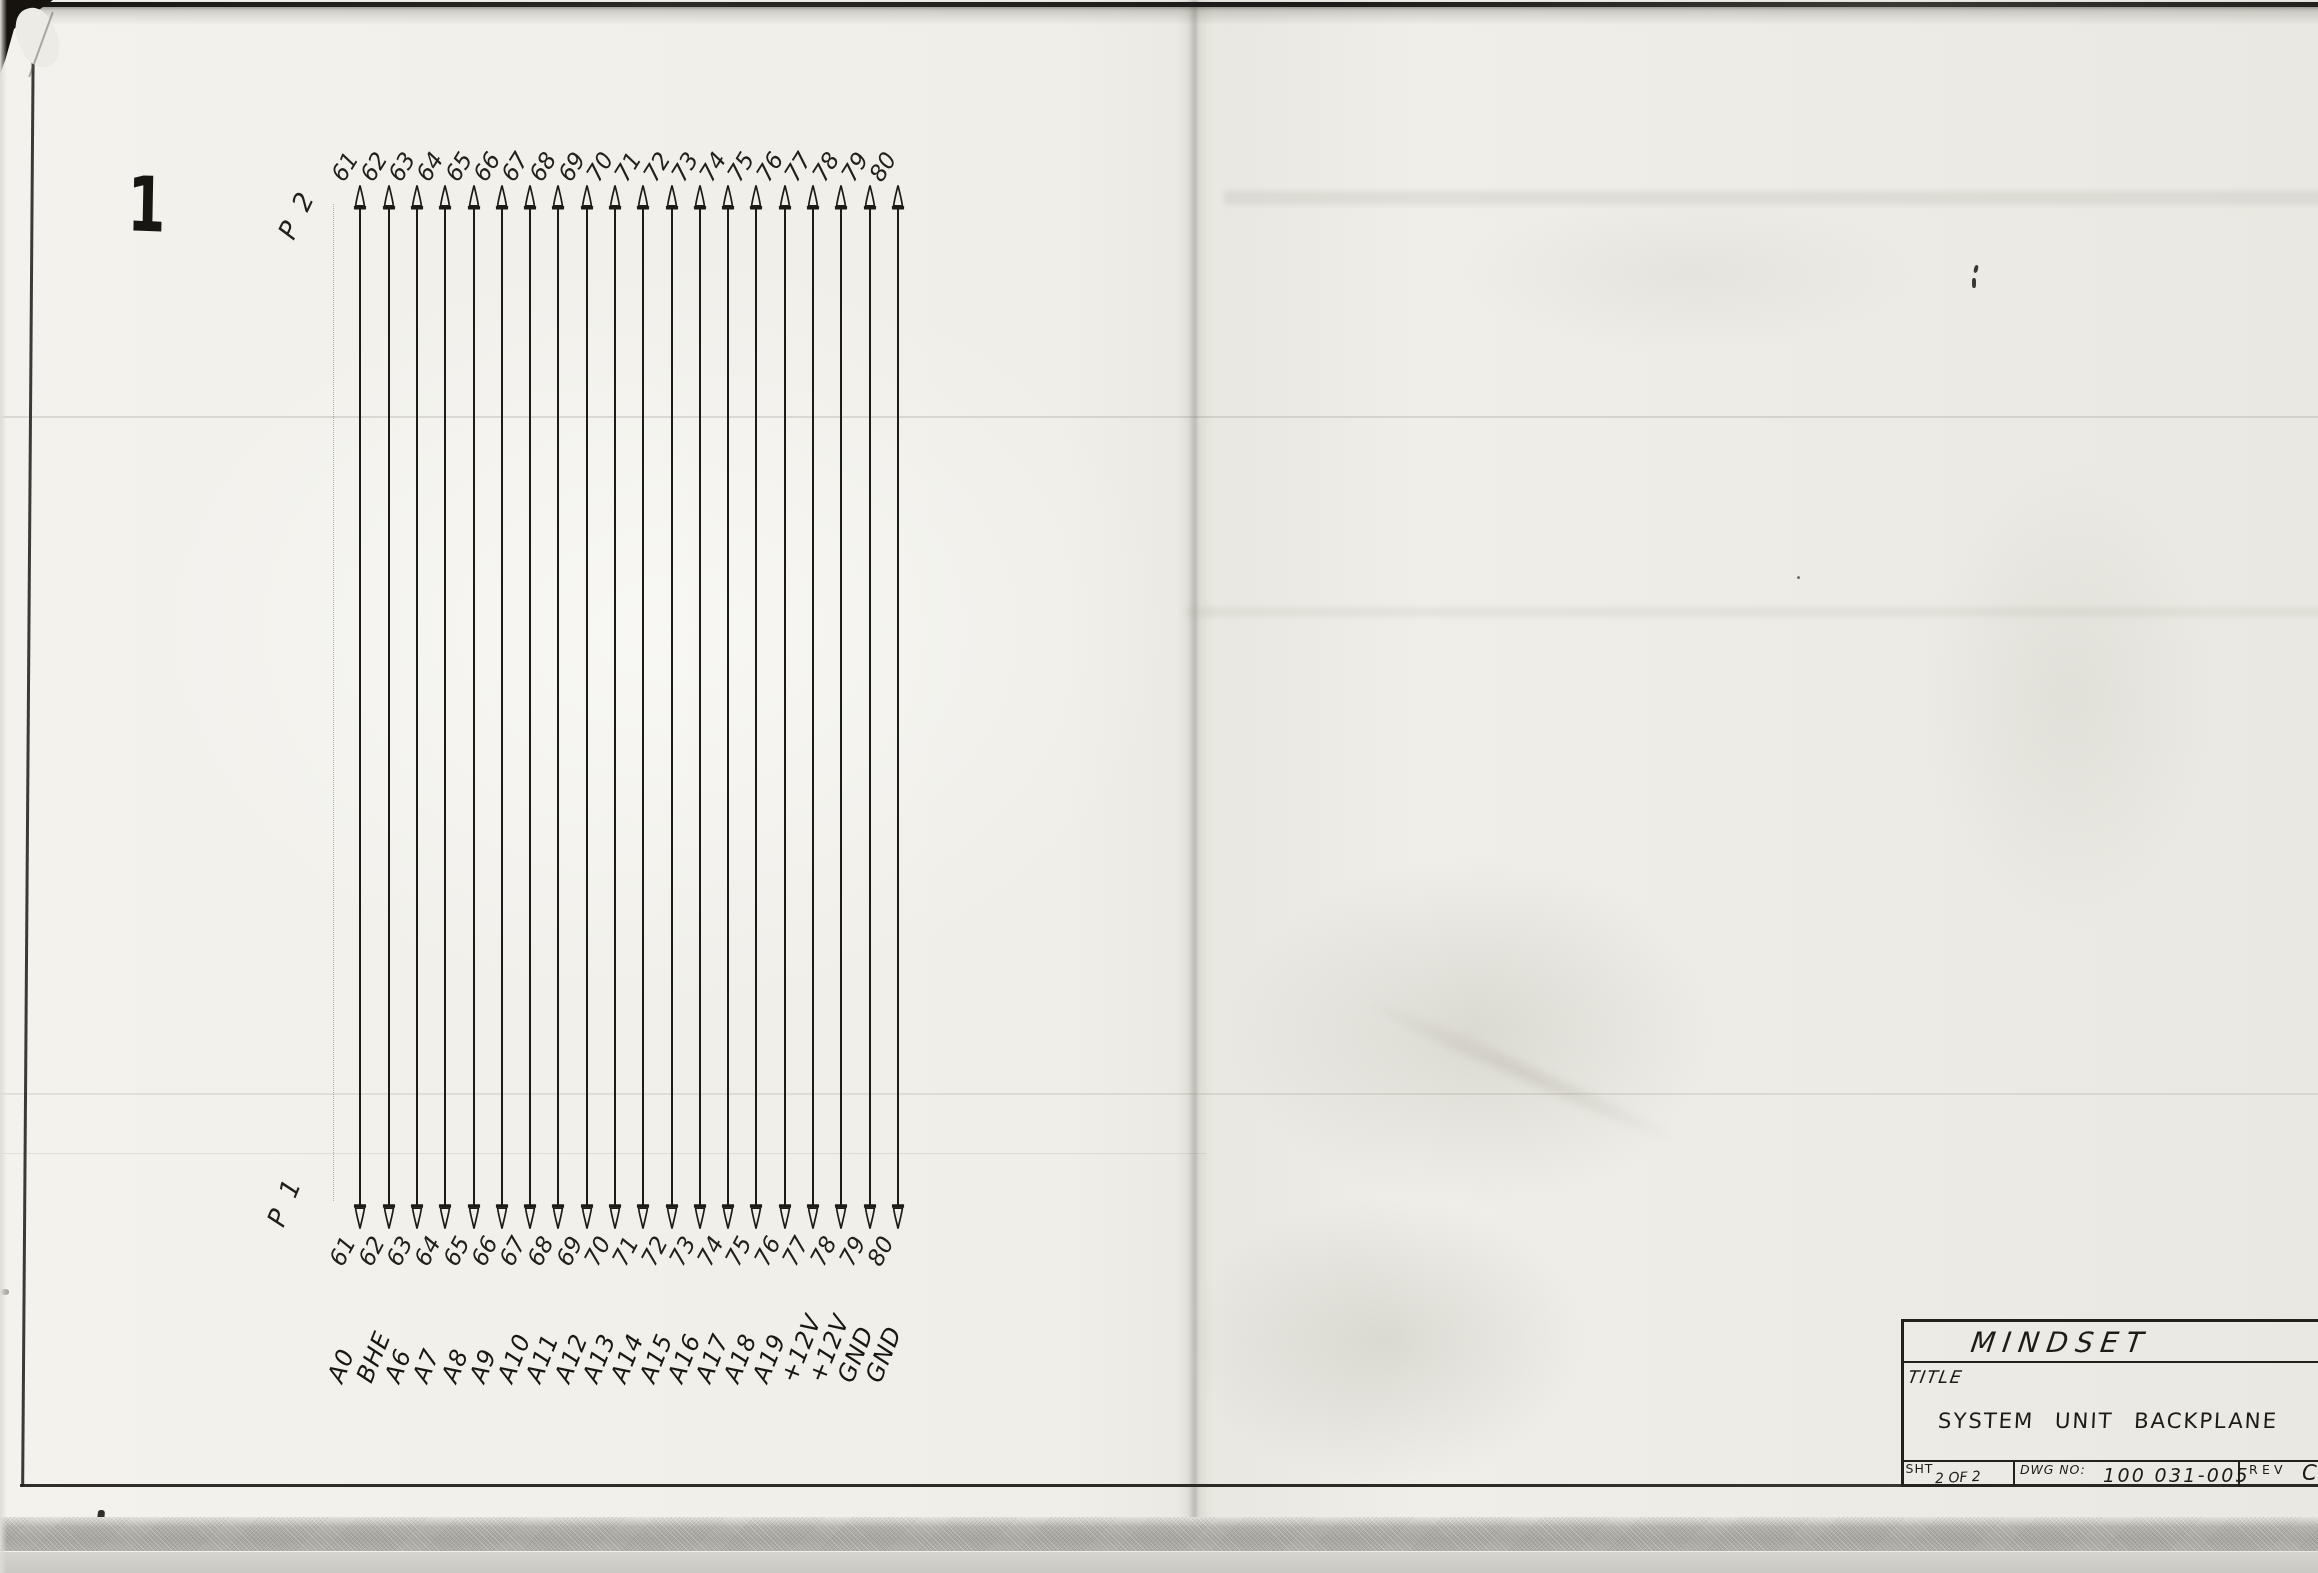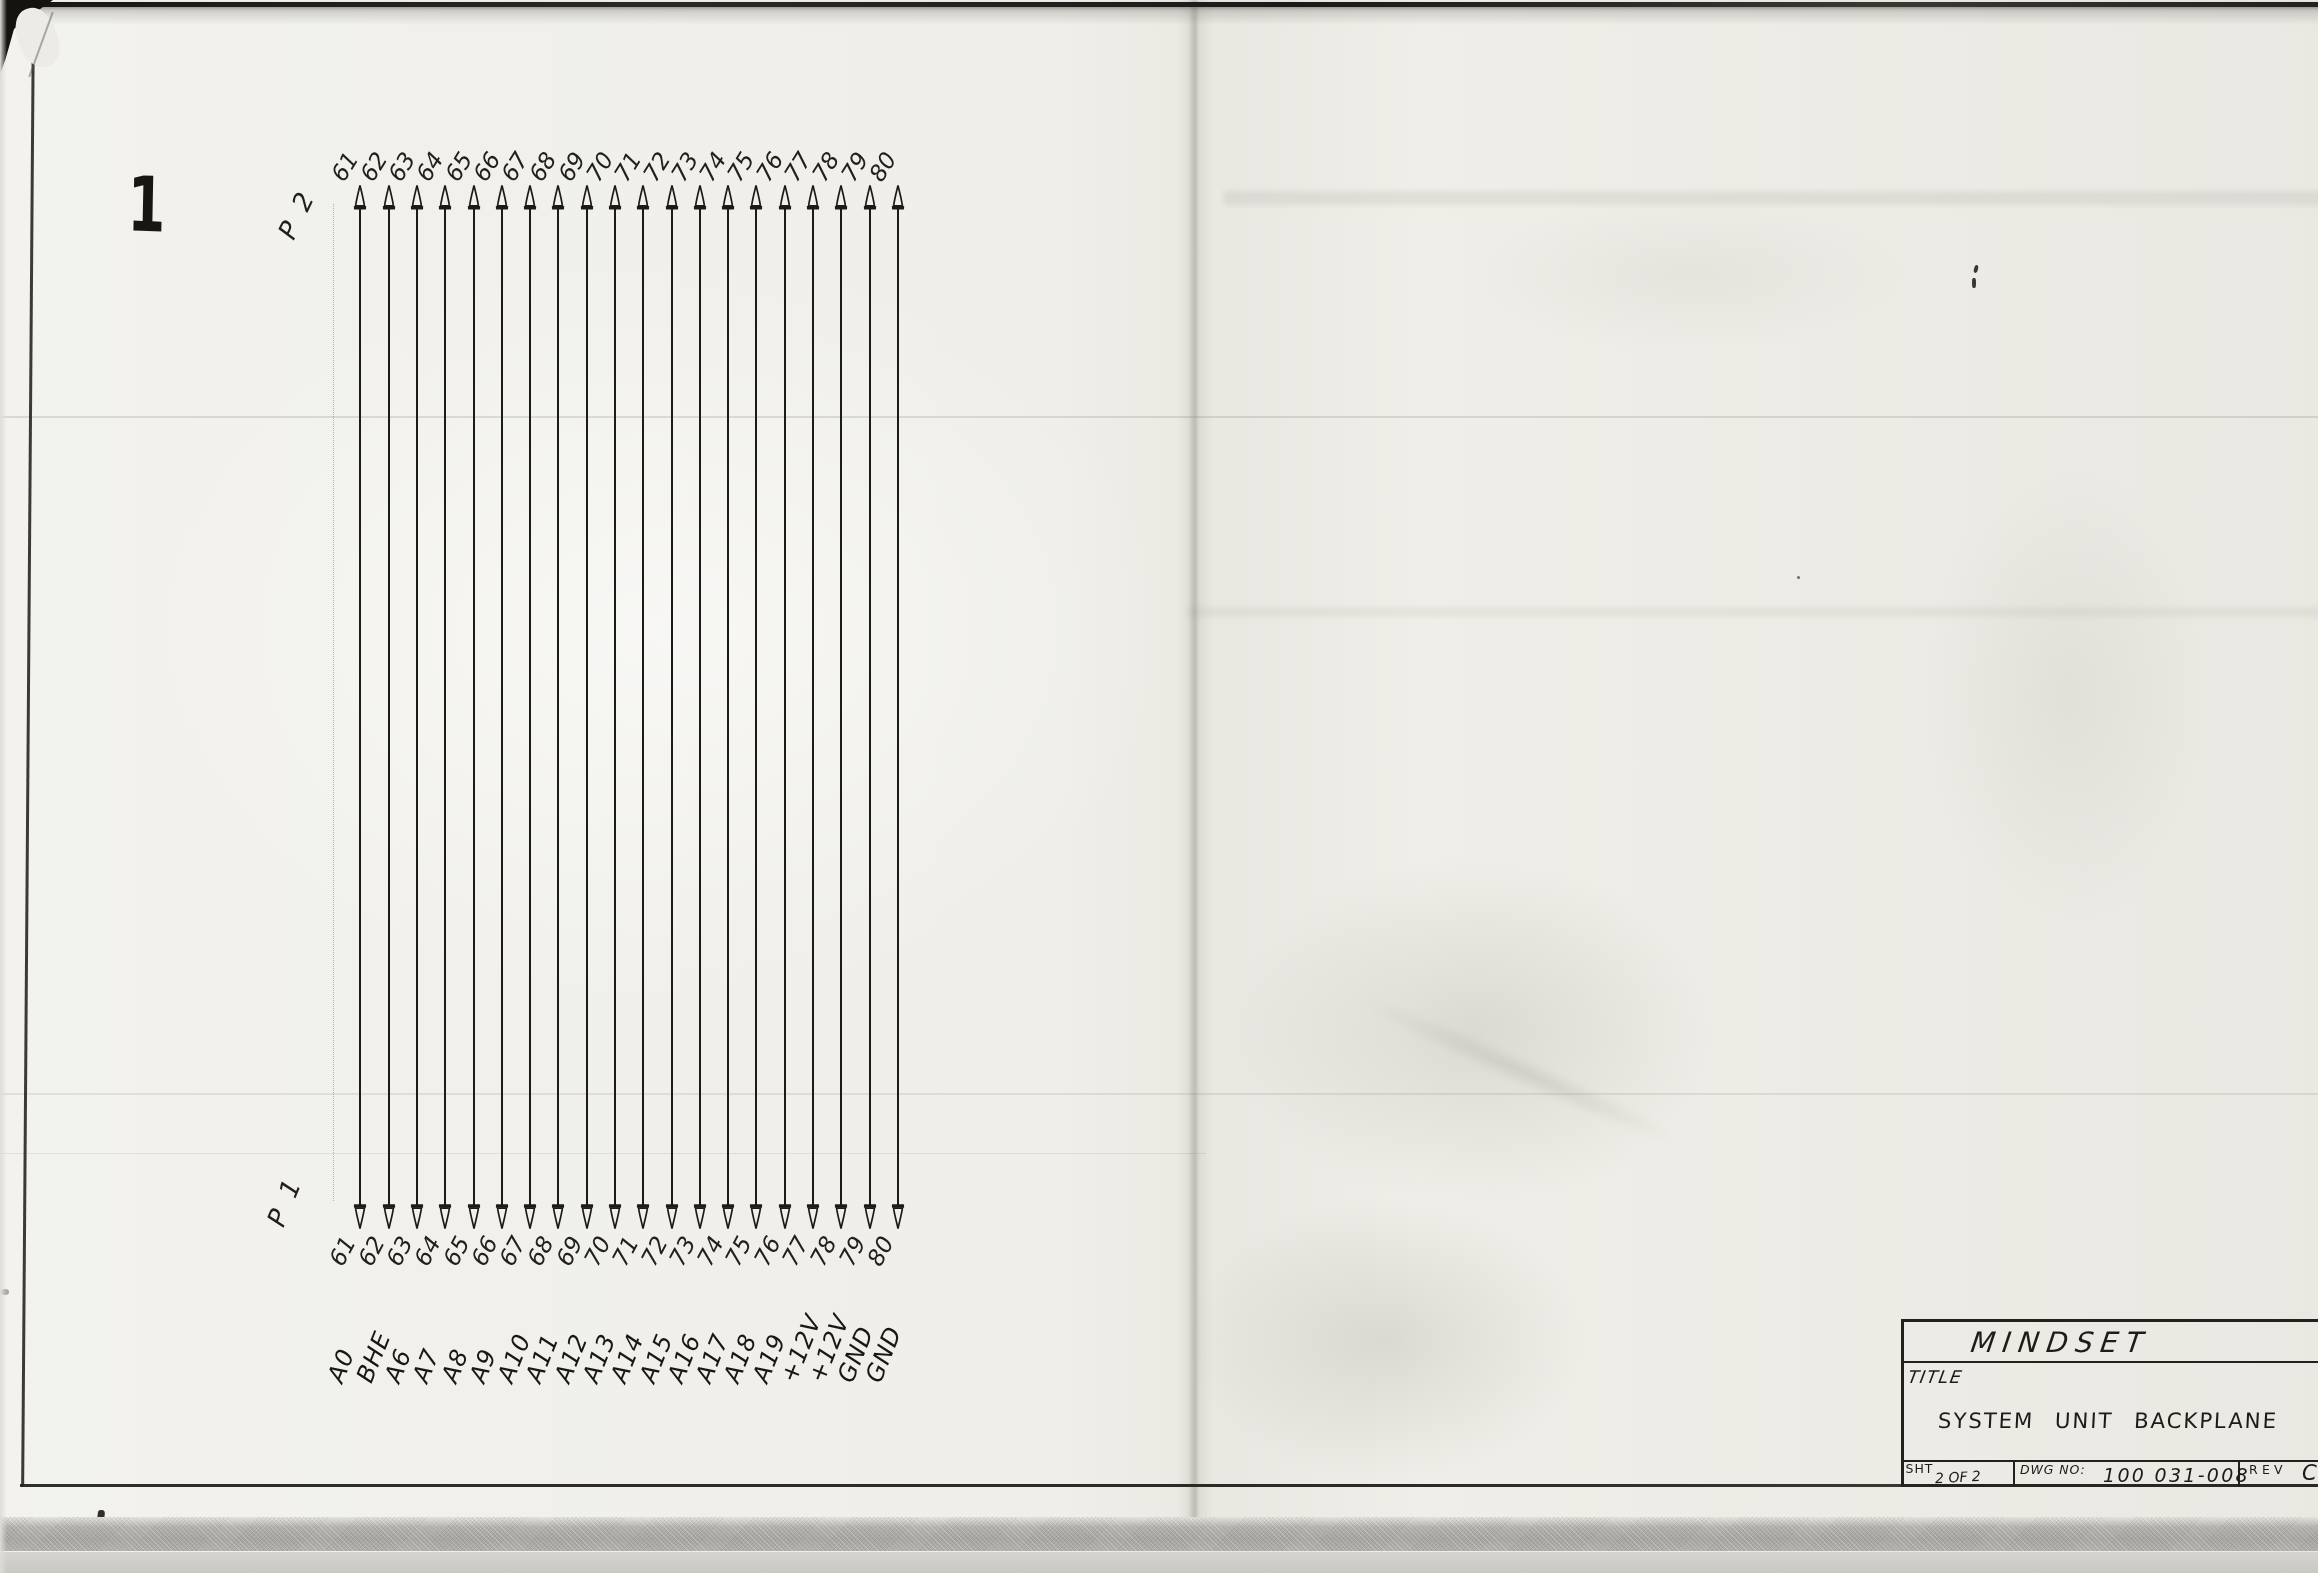--- a/index.html
+++ b/index.html
@@ -438,21 +438,21 @@
 
     <div class="vline tb-sep1"></div>
     <div class="vline tb-sep2"></div>
 
     <div class="tb-company">MINDSET</div>
     <div class="tb-title-label">TITLE</div>
     <div class="tb-title">SYSTEM UNIT BACKPLANE</div>
     <div class="tb-sht-label">SHT</div>
     <div class="tb-sht-value">2 OF 2</div>
     <div class="tb-dwg-label">DWG NO:</div>
-    <div class="tb-dwg-value">100 031-008</div>
+    <div class="tb-dwg-value">100 031-005</div>
     <div class="tb-rev-label">REV</div>
     <div class="tb-rev-value">C</div>
   </div>
 
   <div class="band-speckle"></div>
   <div class="band-light"></div>
 
   <div class="edge-left"></div>
 
 </div>

